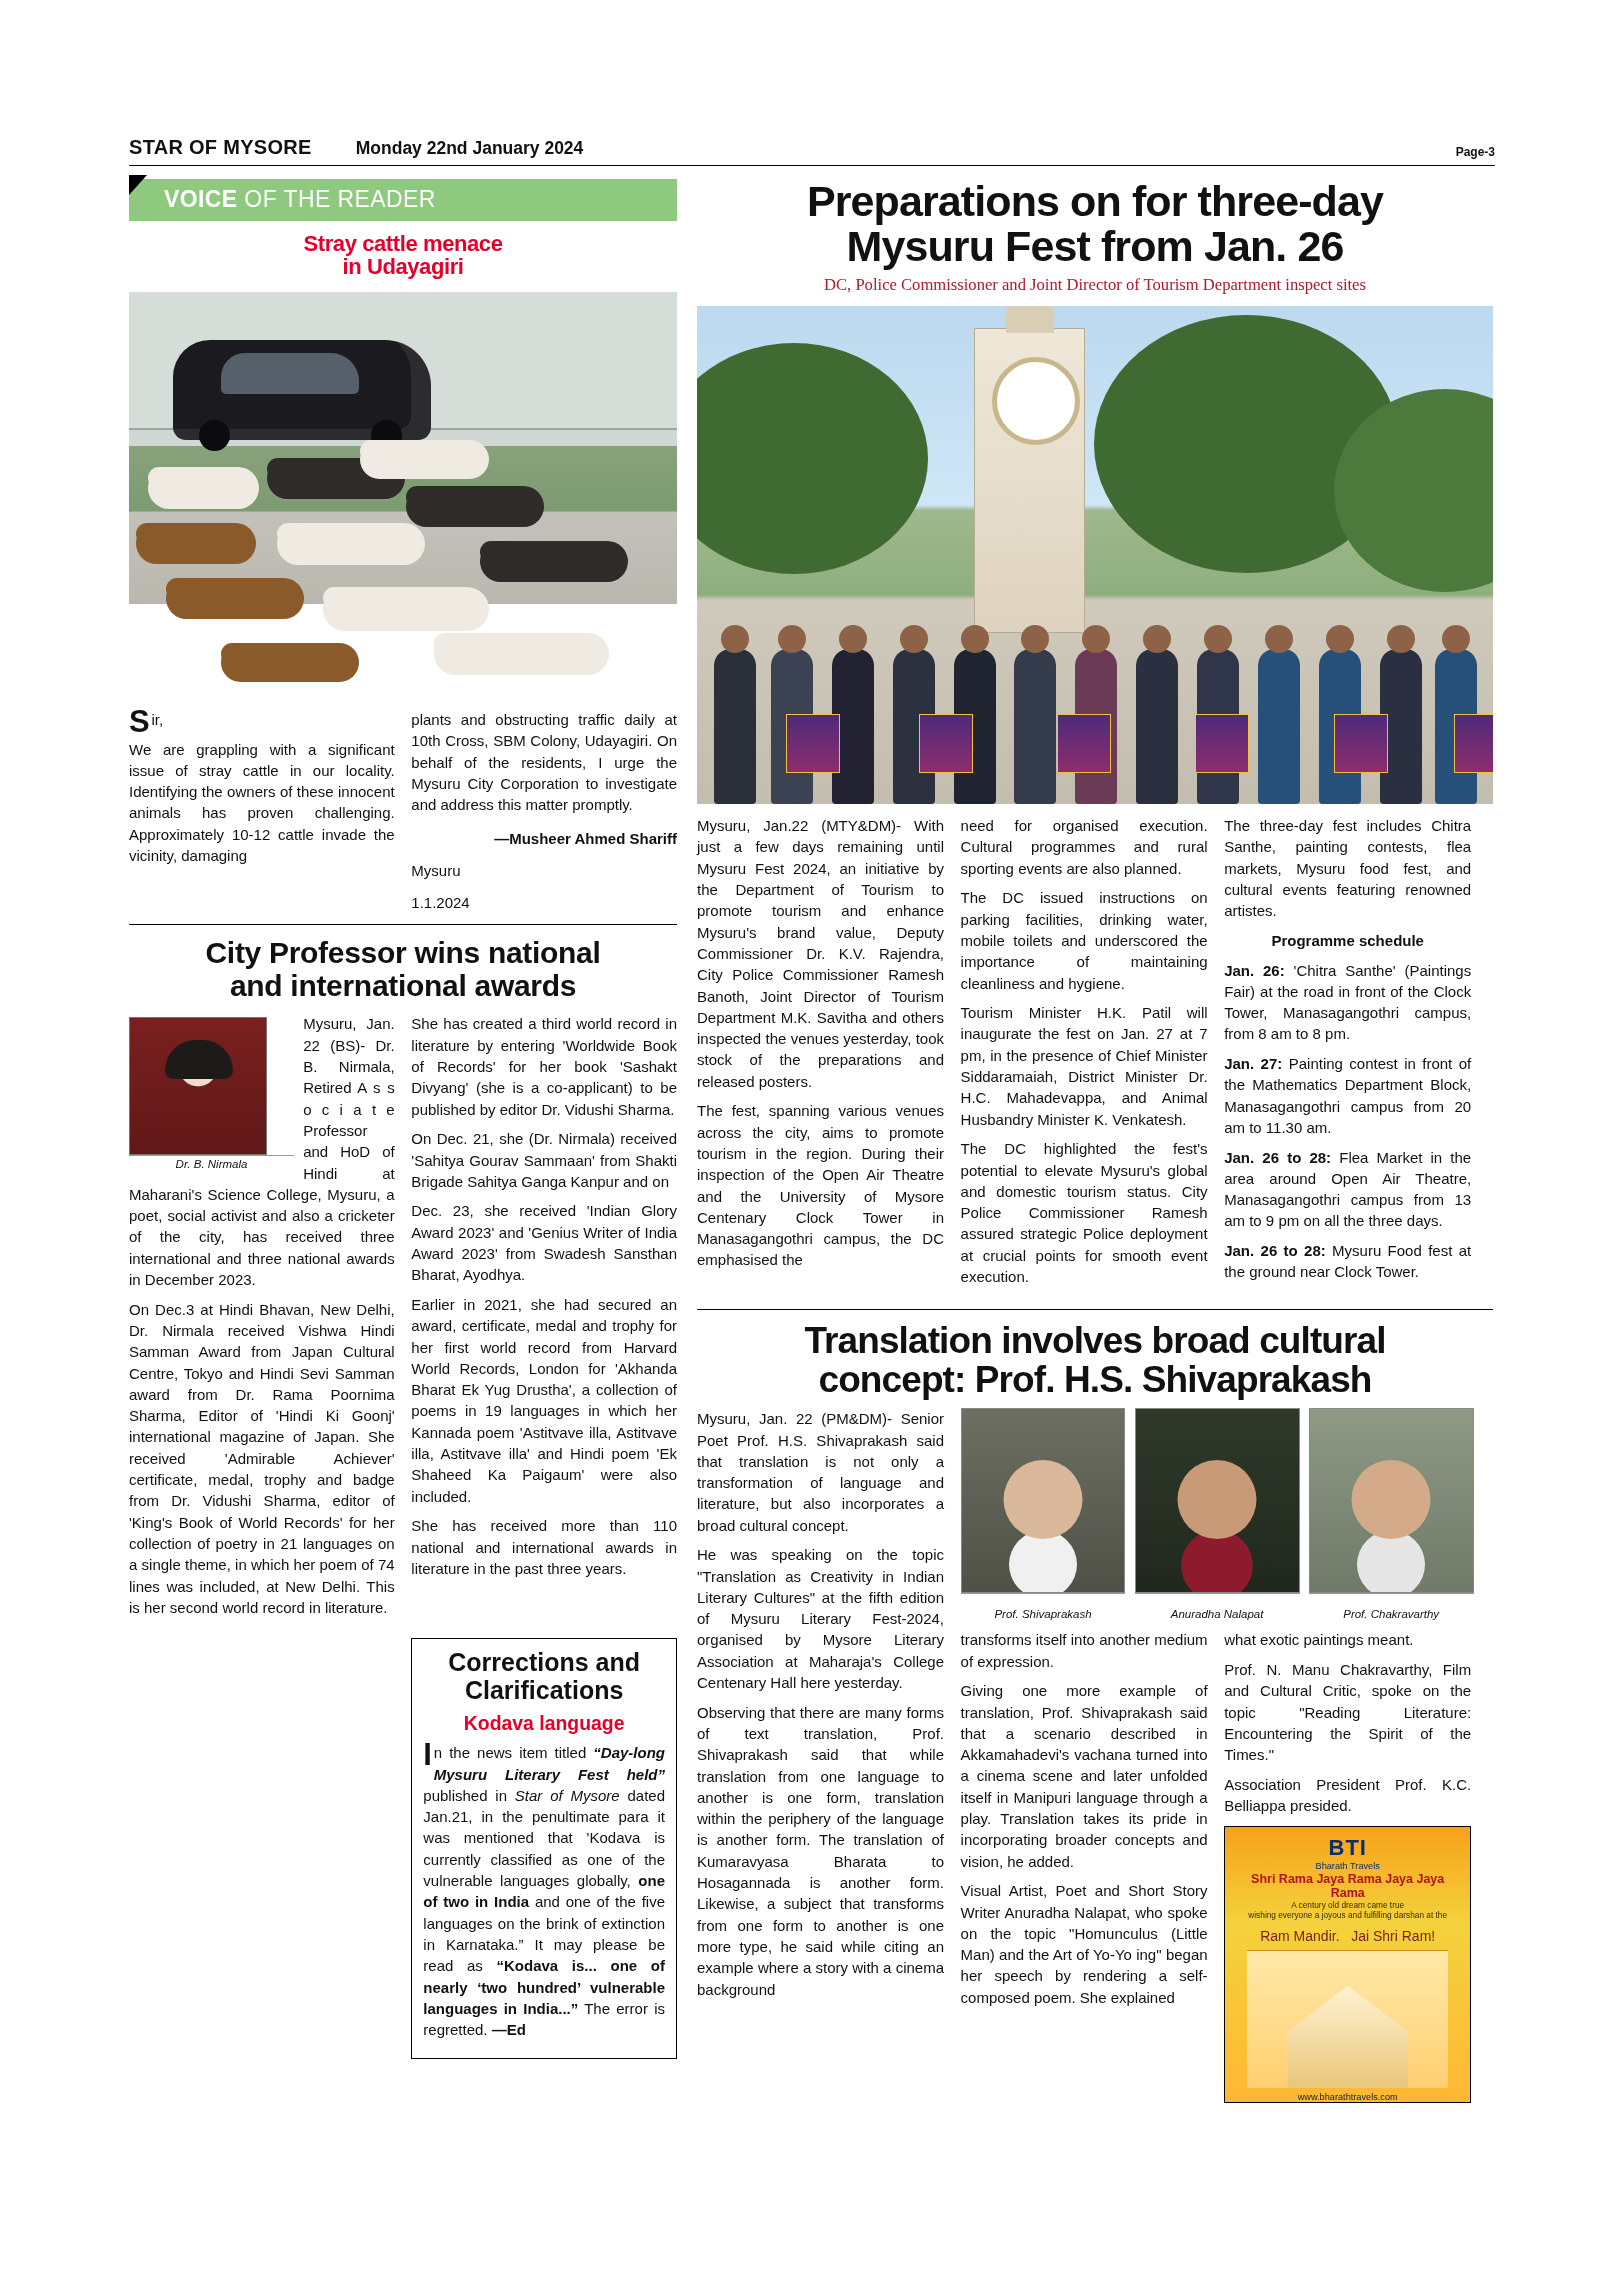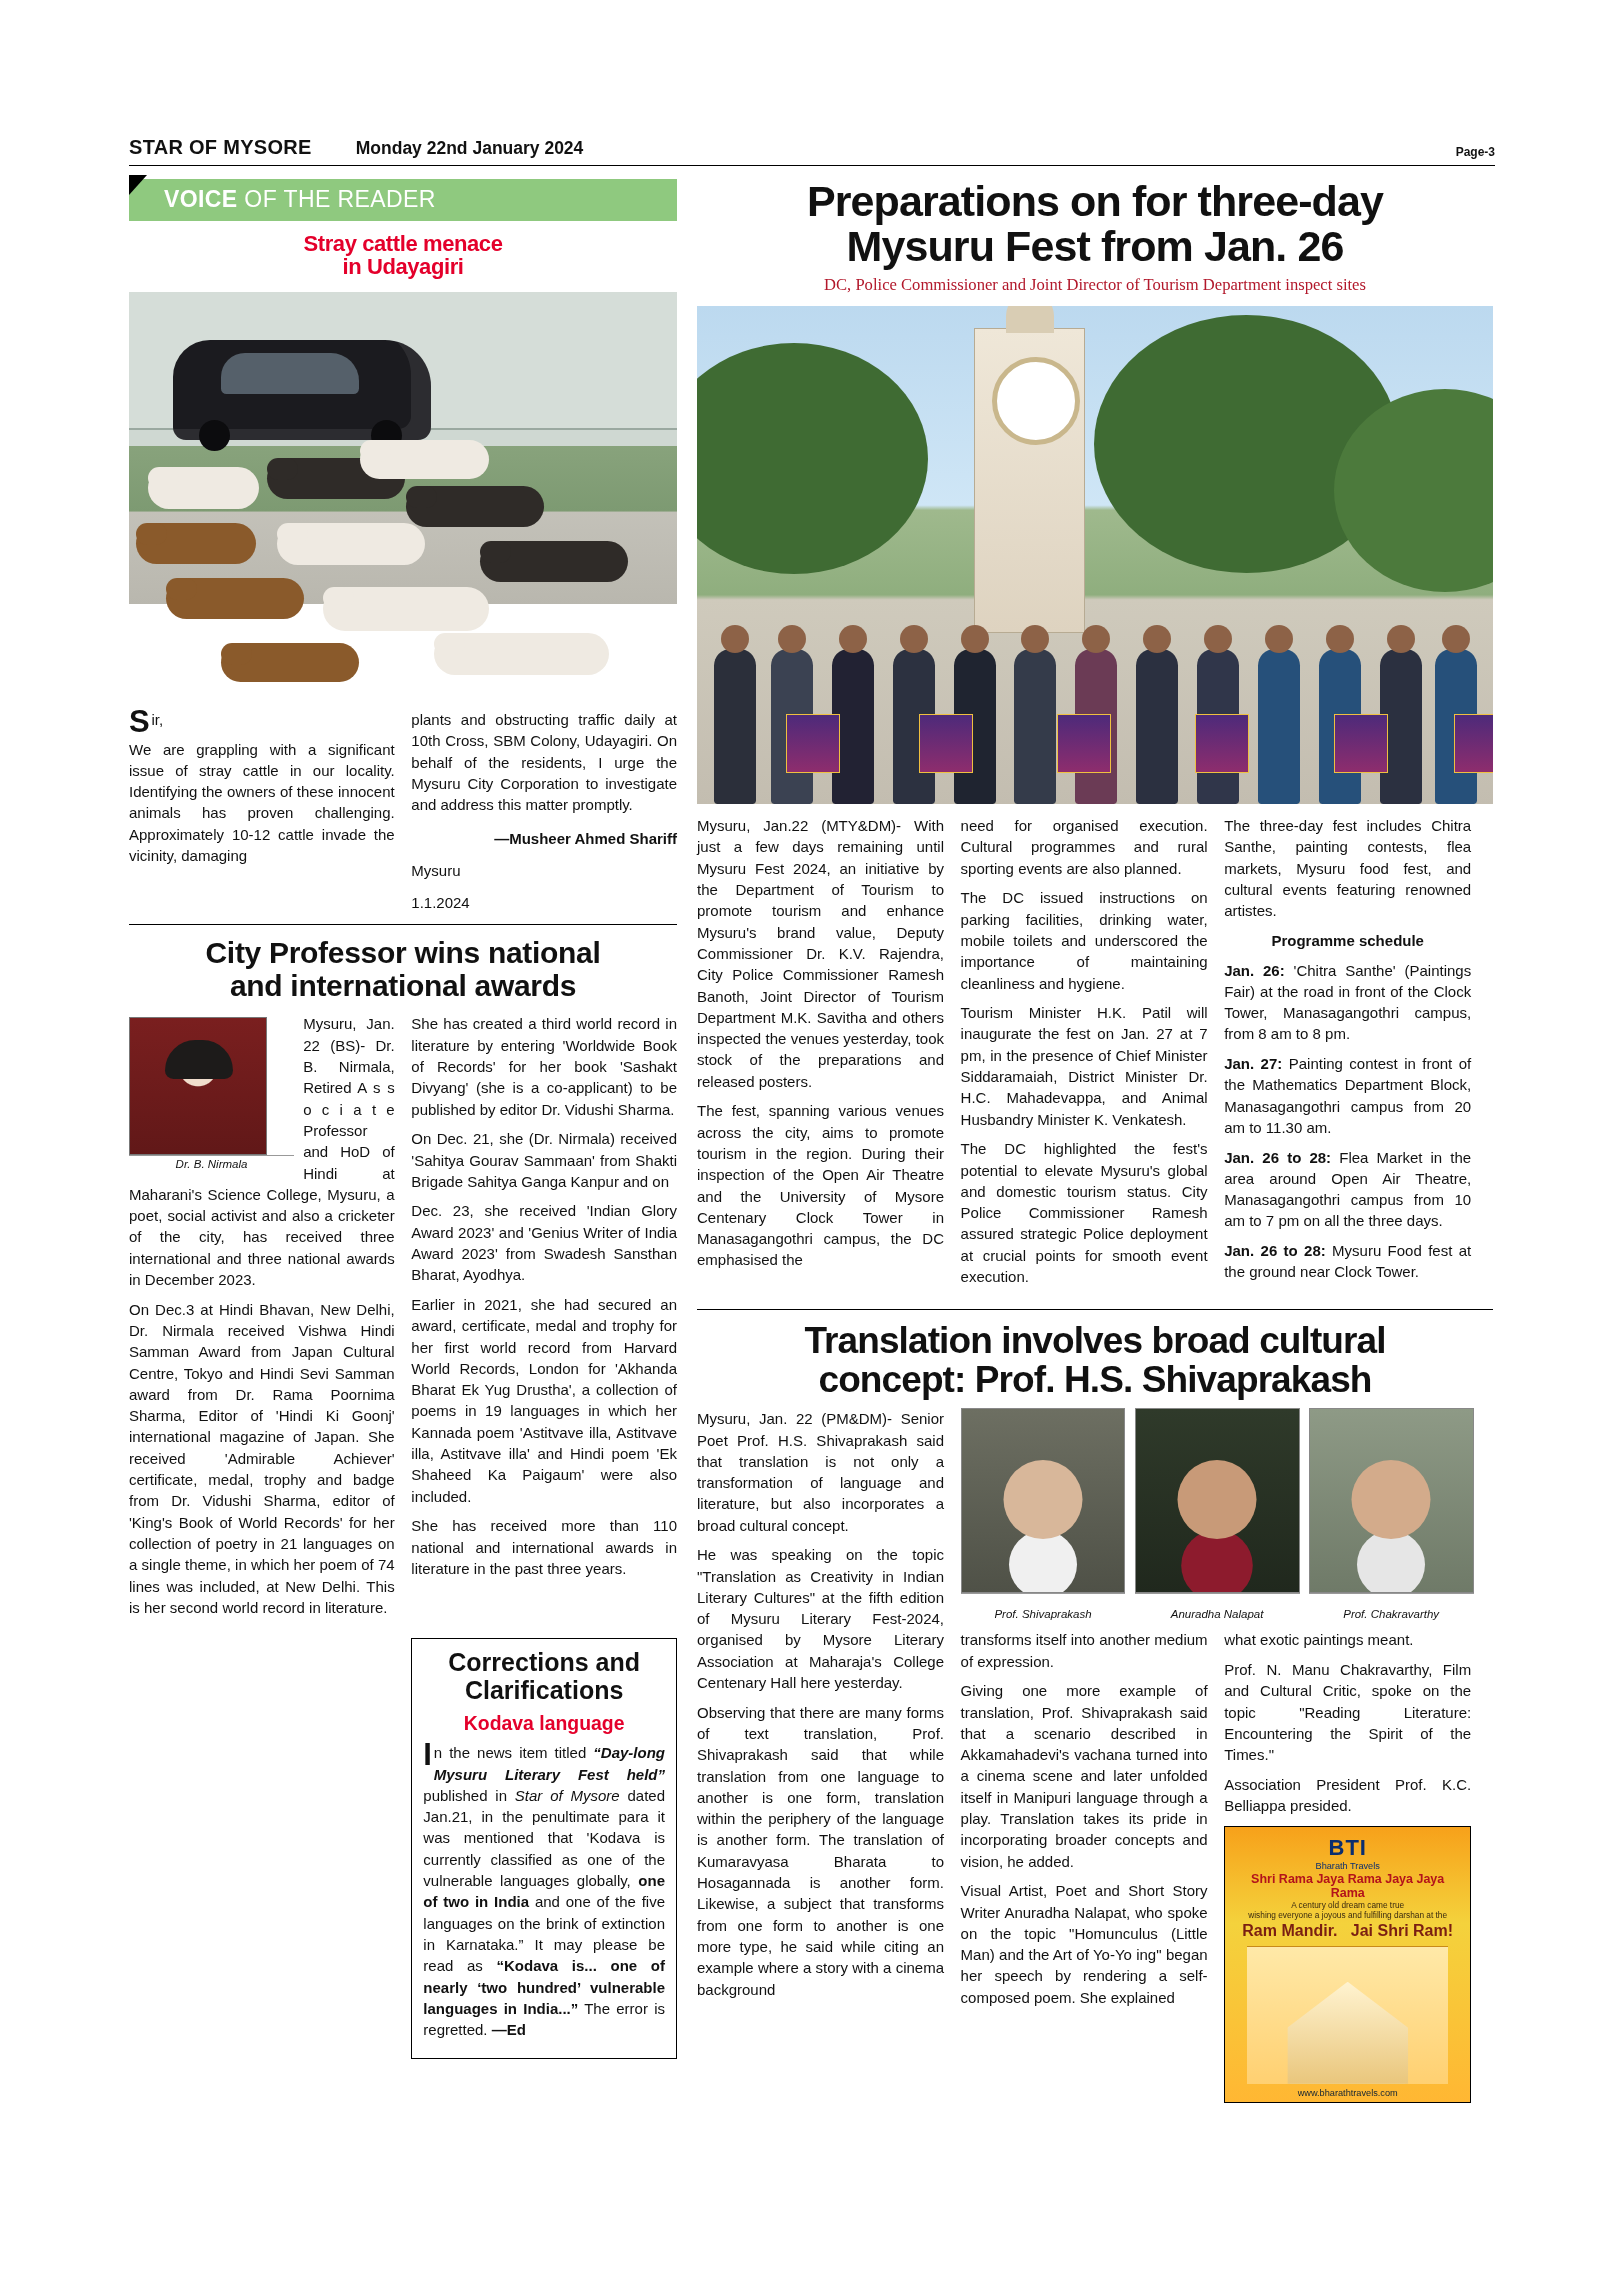--- a/index.html
+++ b/index.html
@@ -189,21 +189,21 @@
   
   .ad{
     border:1.8px solid #000; margin-top:9.2px;
     background:linear-gradient(#f7a11a,#f4d23c 35%,#ffb733 100%);
     padding:8px; text-align:center; position:relative; height:277px;
   }
   .ad .logo{ font-size:22px; font-weight:bold; color:#0b2e6f; letter-spacing:0.9px;}
   .ad .logosub{ font-size:9.2px; color:#0b2e6f; margin-bottom:1.8px;}
   .ad .line1{ font-size:12.5px; color:#b3131b; font-weight:bold;}
   .ad .line2{ font-size:8.3px; color:#3a2a10;}
-  .ad .big{ font-size:16px; font-weight:bold; color:#7a1f12; margin-top:2px;}
+  .ad .big{ font-size:14px; font-weight:normal; color:#7a1f12; margin-top:8px;}
   .ad .temple{
     margin:5.5px auto 0; width:88%; height:138px;
     background:
       radial-gradient(ellipse at 50% 100%, #f6d98b 0 40%, transparent 41%),
       linear-gradient(#ffe9a8,#ffd071);
     position:relative; border-top:1.8px solid #c98a18;
   }
   .ad .temple:before{
     content:""; position:absolute; left:50%; transform:translateX(-50%); bottom:0;
     width:60%; height:102px;
@@ -376,21 +376,21 @@
           <p class="body">need for organised execution. Cultural programmes and rural sporting events are also planned.</p>
           <p class="body">The DC issued instructions on parking facilities, drinking water, mobile toilets and underscored the importance of maintaining cleanliness and hygiene.</p>
           <p class="body">Tourism Minister H.K. Patil will inaugurate the fest on Jan. 27 at 7 pm, in the presence of Chief Minister Siddaramaiah, District Minister Dr. H.C. Mahadevappa, and Animal Husbandry Minister K. Venkatesh.</p>
           <p class="body">The DC highlighted the fest's potential to elevate Mysuru's global and domestic tourism status. City Police Commissioner Ramesh assured strategic Police deployment at crucial points for smooth event execution.</p>
         </div>
         <div style="width:247px;">
           <p class="body">The three-day fest includes Chitra Santhe, painting contests, flea markets, Mysuru food fest, and cultural events featuring renowned artistes.</p>
           <p class="body bold" style="text-align:center;">Programme schedule</p>
           <p class="body"><b>Jan. 26:</b><span> 'Chitra Santhe' (Paintings Fair) at the road in front of the Clock Tower, Manasagangothri campus, from 8 am to 8 pm.</span></p>
           <p class="body"><b>Jan. 27:</b><span> Painting contest in front of the Mathematics Department Block, Manasagangothri campus from 20 am to 11.30 am.</span></p>
-          <p class="body"><b>Jan. 26 to 28:</b><span> Flea Market in the area around Open Air Theatre, Manasagangothri campus from 10 am to 7 pm on all the three days.</span></p>
+          <p class="body"><b>Jan. 26 to 28:</b><span> Flea Market in the area around Open Air Theatre, Manasagangothri campus from 13 am to 9 pm on all the three days.</span></p>
           <p class="body"><b>Jan. 26 to 28:</b><span> Mysuru Food fest at the ground near Clock Tower.</span></p>
         </div>
       </div>
 
       <hr class="rule">
 
       <h1 class="bighead" style="font-size:37px;">
         <span>Translation involves broad cultural</span>
         <span class="l2">concept: Prof. H.S. Shivaprakash</span>
       </h1>

